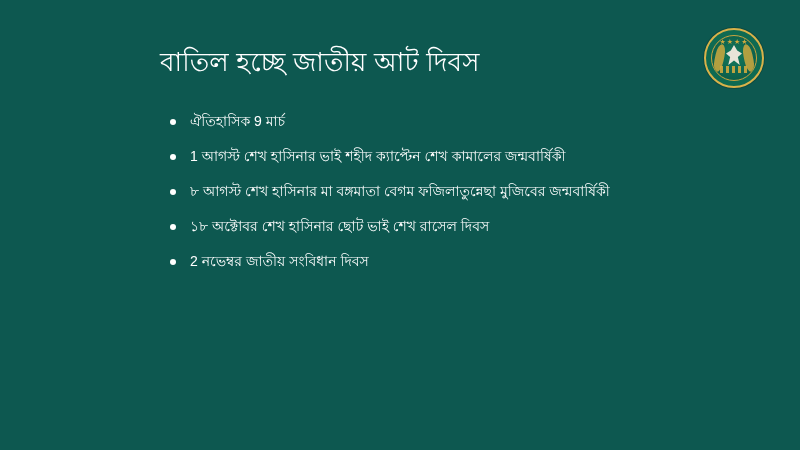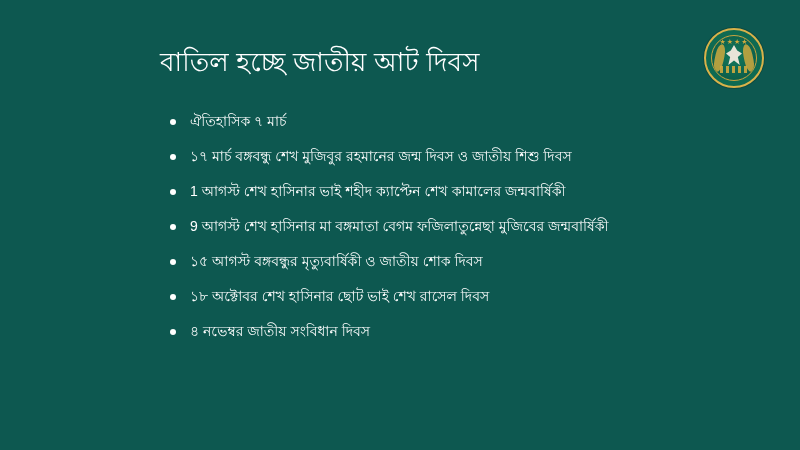--- a/index.html
+++ b/index.html
@@ -135,22 +135,20 @@
     <div class="inner">
       <div class="stars">★★★★</div>
       <div class="wreath-left"></div>
       <div class="wreath-right"></div>
       <div class="lily"></div>
       <div class="water"></div>
     </div>
   </div>
 
   <ul class="list">
-    <li>ঐতিহাসিক ৭ মার্চ</li>
-    <li>১৭ মার্চ বঙ্গবন্ধু শেখ মুজিবুর রহমানের জন্ম দিবস ও জাতীয় শিশু দিবস</li>
+    <li>ঐতিহাসিক 9 মার্চ</li>
     <li>1 আগস্ট শেখ হাসিনার ভাই শহীদ ক্যাপ্টেন শেখ কামালের জন্মবার্ষিকী</li>
-    <li>9 আগস্ট শেখ হাসিনার মা বঙ্গমাতা বেগম ফজিলাতুন্নেছা মুজিবের জন্মবার্ষিকী</li>
-    <li>১৫ আগস্ট বঙ্গবন্ধুর মৃত্যুবার্ষিকী ও জাতীয় শোক দিবস</li>
+    <li>৮ আগস্ট শেখ হাসিনার মা বঙ্গমাতা বেগম ফজিলাতুন্নেছা মুজিবের জন্মবার্ষিকী</li>
     <li>১৮ অক্টোবর শেখ হাসিনার ছোট ভাই শেখ রাসেল দিবস</li>
-    <li>৪ নভেম্বর জাতীয় সংবিধান দিবস</li>
+    <li>2 নভেম্বর জাতীয় সংবিধান দিবস</li>
   </ul>
 
 </div>
 
 </body></html>

